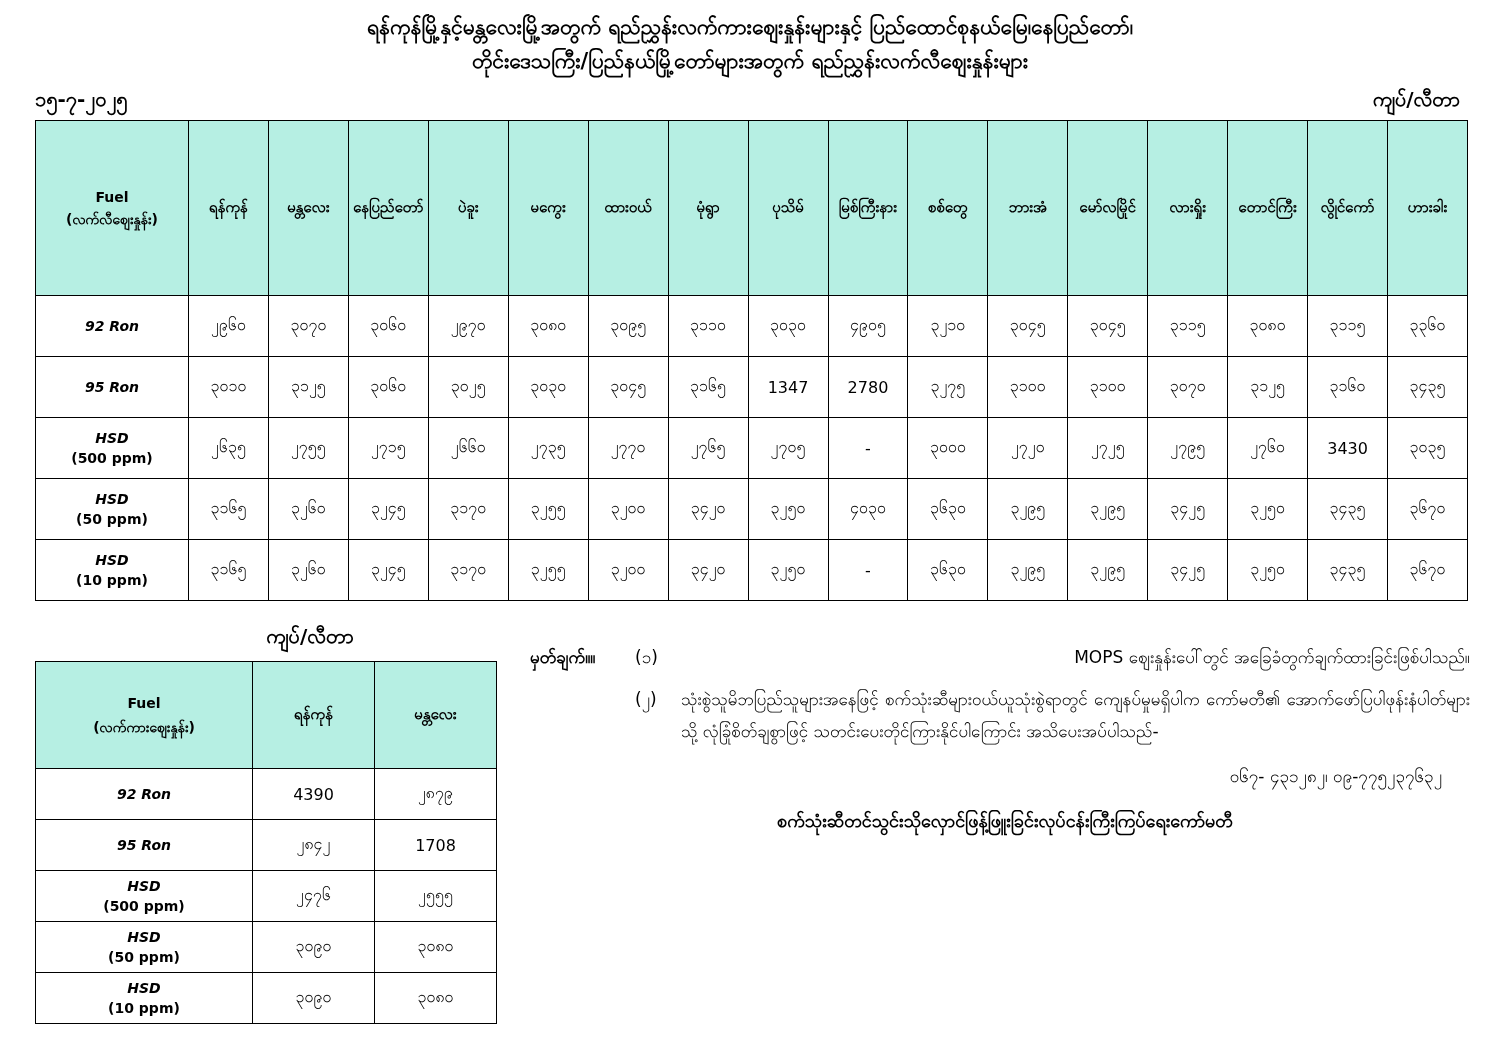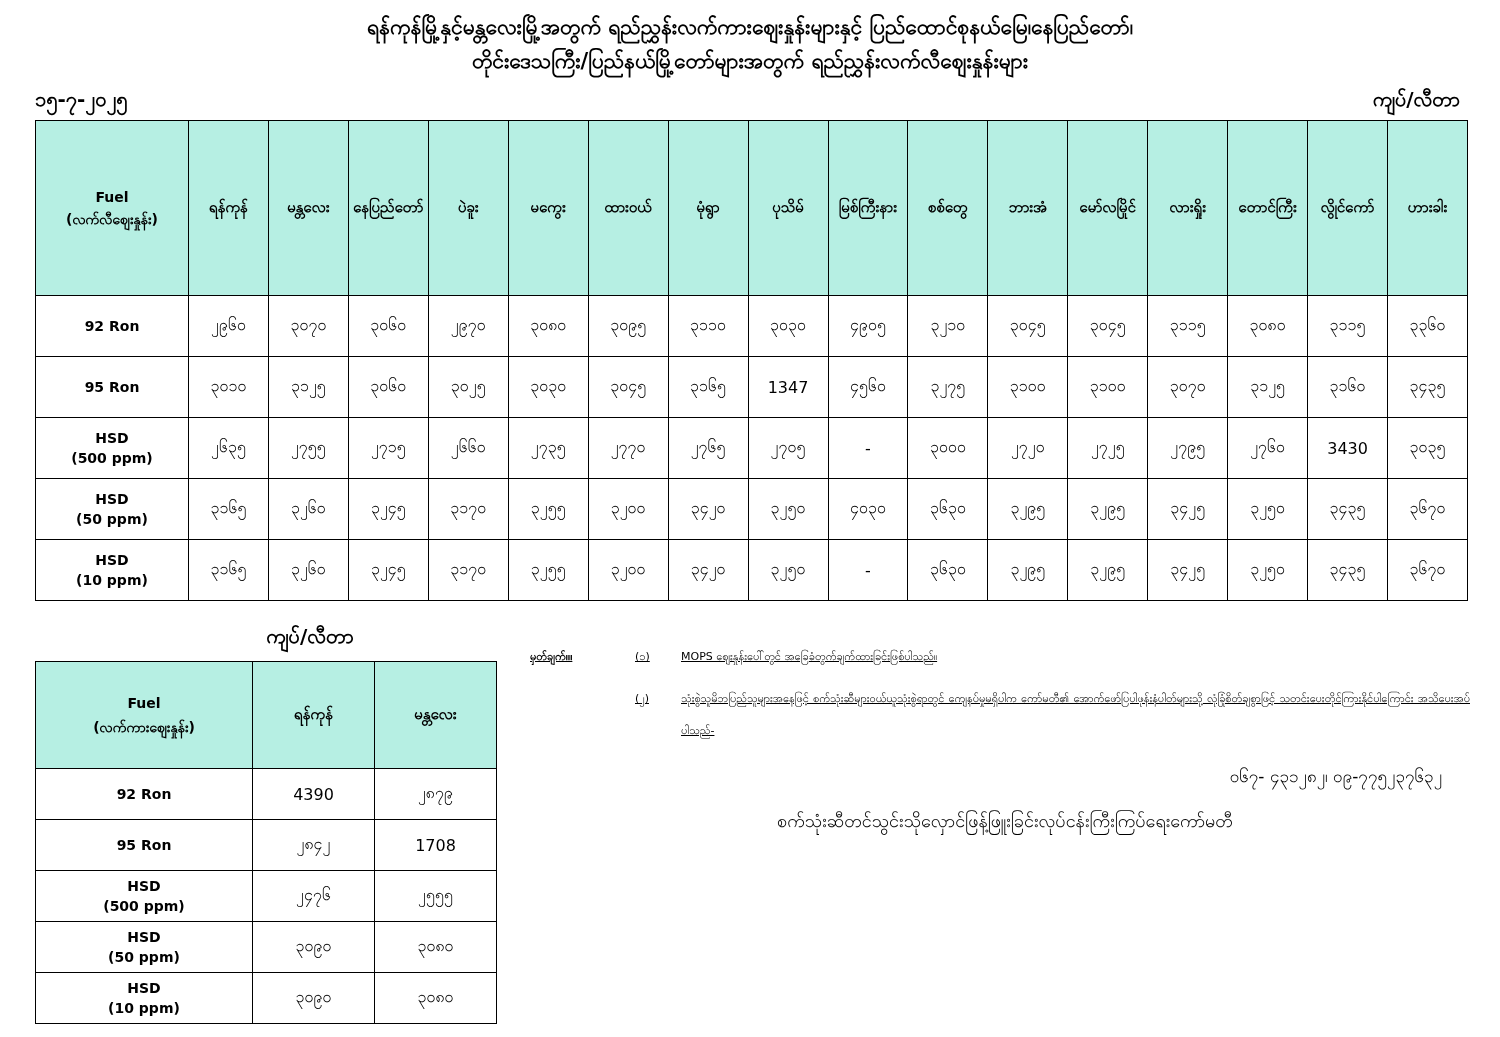--- a/index.html
+++ b/index.html
@@ -81,21 +81,21 @@
   table.grid tbody td {
     height: 56px;
     font-size: 16px;
     padding: 2px 1px;
   }
   table.grid tbody td.rowlabel {
     font-size: 14px;
     font-weight: bold;
     line-height: 20px;
   }
-  .rl-a { display: block; }
+  .rl-a { display: block; font-style: italic; }
   .rl-b { display: block; }
 
   
   .lower {
     display: flex;
     padding: 0 30px 0 35px;
     margin-top: 22px;
   }
   .lower-left {
     width: 470px;
@@ -139,51 +139,51 @@
     line-height: 20px;
   }
 
   .lower-right {
     flex: 1 1 auto;
     padding-left: 25px;
     padding-top: 18px;
   }
   .note-row {
     display: flex;
-    font-size: 11px;
+    font-size: 17px;
     line-height: 32px;
     margin-bottom: 10px;
-    text-decoration: underline;
   }
   .note-label {
     width: 105px;
     flex: 0 0 105px;
     font-weight: bold;
   }
   .note-num {
     width: 46px;
     flex: 0 0 46px;
   }
   .note-text {
     flex: 1 1 auto;
+    text-align: right;
   }
   .note-just {
     text-align: justify;
   }
   .phones {
     text-align: right;
     font-size: 17px;
     line-height: 38px;
     padding-right: 28px;
     margin-top: 6px;
   }
   .footer-line {
     text-align: center;
     font-size: 18px;
-    font-weight: normal;
+    font-weight: bold;
     margin-top: 14px;
     padding-left: 10px;
   }
 </style>
 </head>
 <body>
 
 <div class="page">
 
   <div class="title-block">
@@ -249,21 +249,21 @@
             <span class="rl-a">95 Ron</span>
           </td>
           <td>၃၀၁၀</td>
           <td>၃၁၂၅</td>
           <td>၃၀၆၀</td>
           <td>၃၀၂၅</td>
           <td>၃၀၃၀</td>
           <td>၃၀၄၅</td>
           <td>၃၁၆၅</td>
           <td>1347</td>
-          <td>၄၅၆၀</td>
+          <td>2780</td>
           <td>၃၂၇၅</td>
           <td>၃၁၀၀</td>
           <td>၃၁၀၀</td>
           <td>၃၀၇၀</td>
           <td>၃၁၂၅</td>
           <td>၃၁၆၀</td>
           <td>၃၄၃၅</td>
         </tr>
         <tr>
           <td class="rowlabel">

